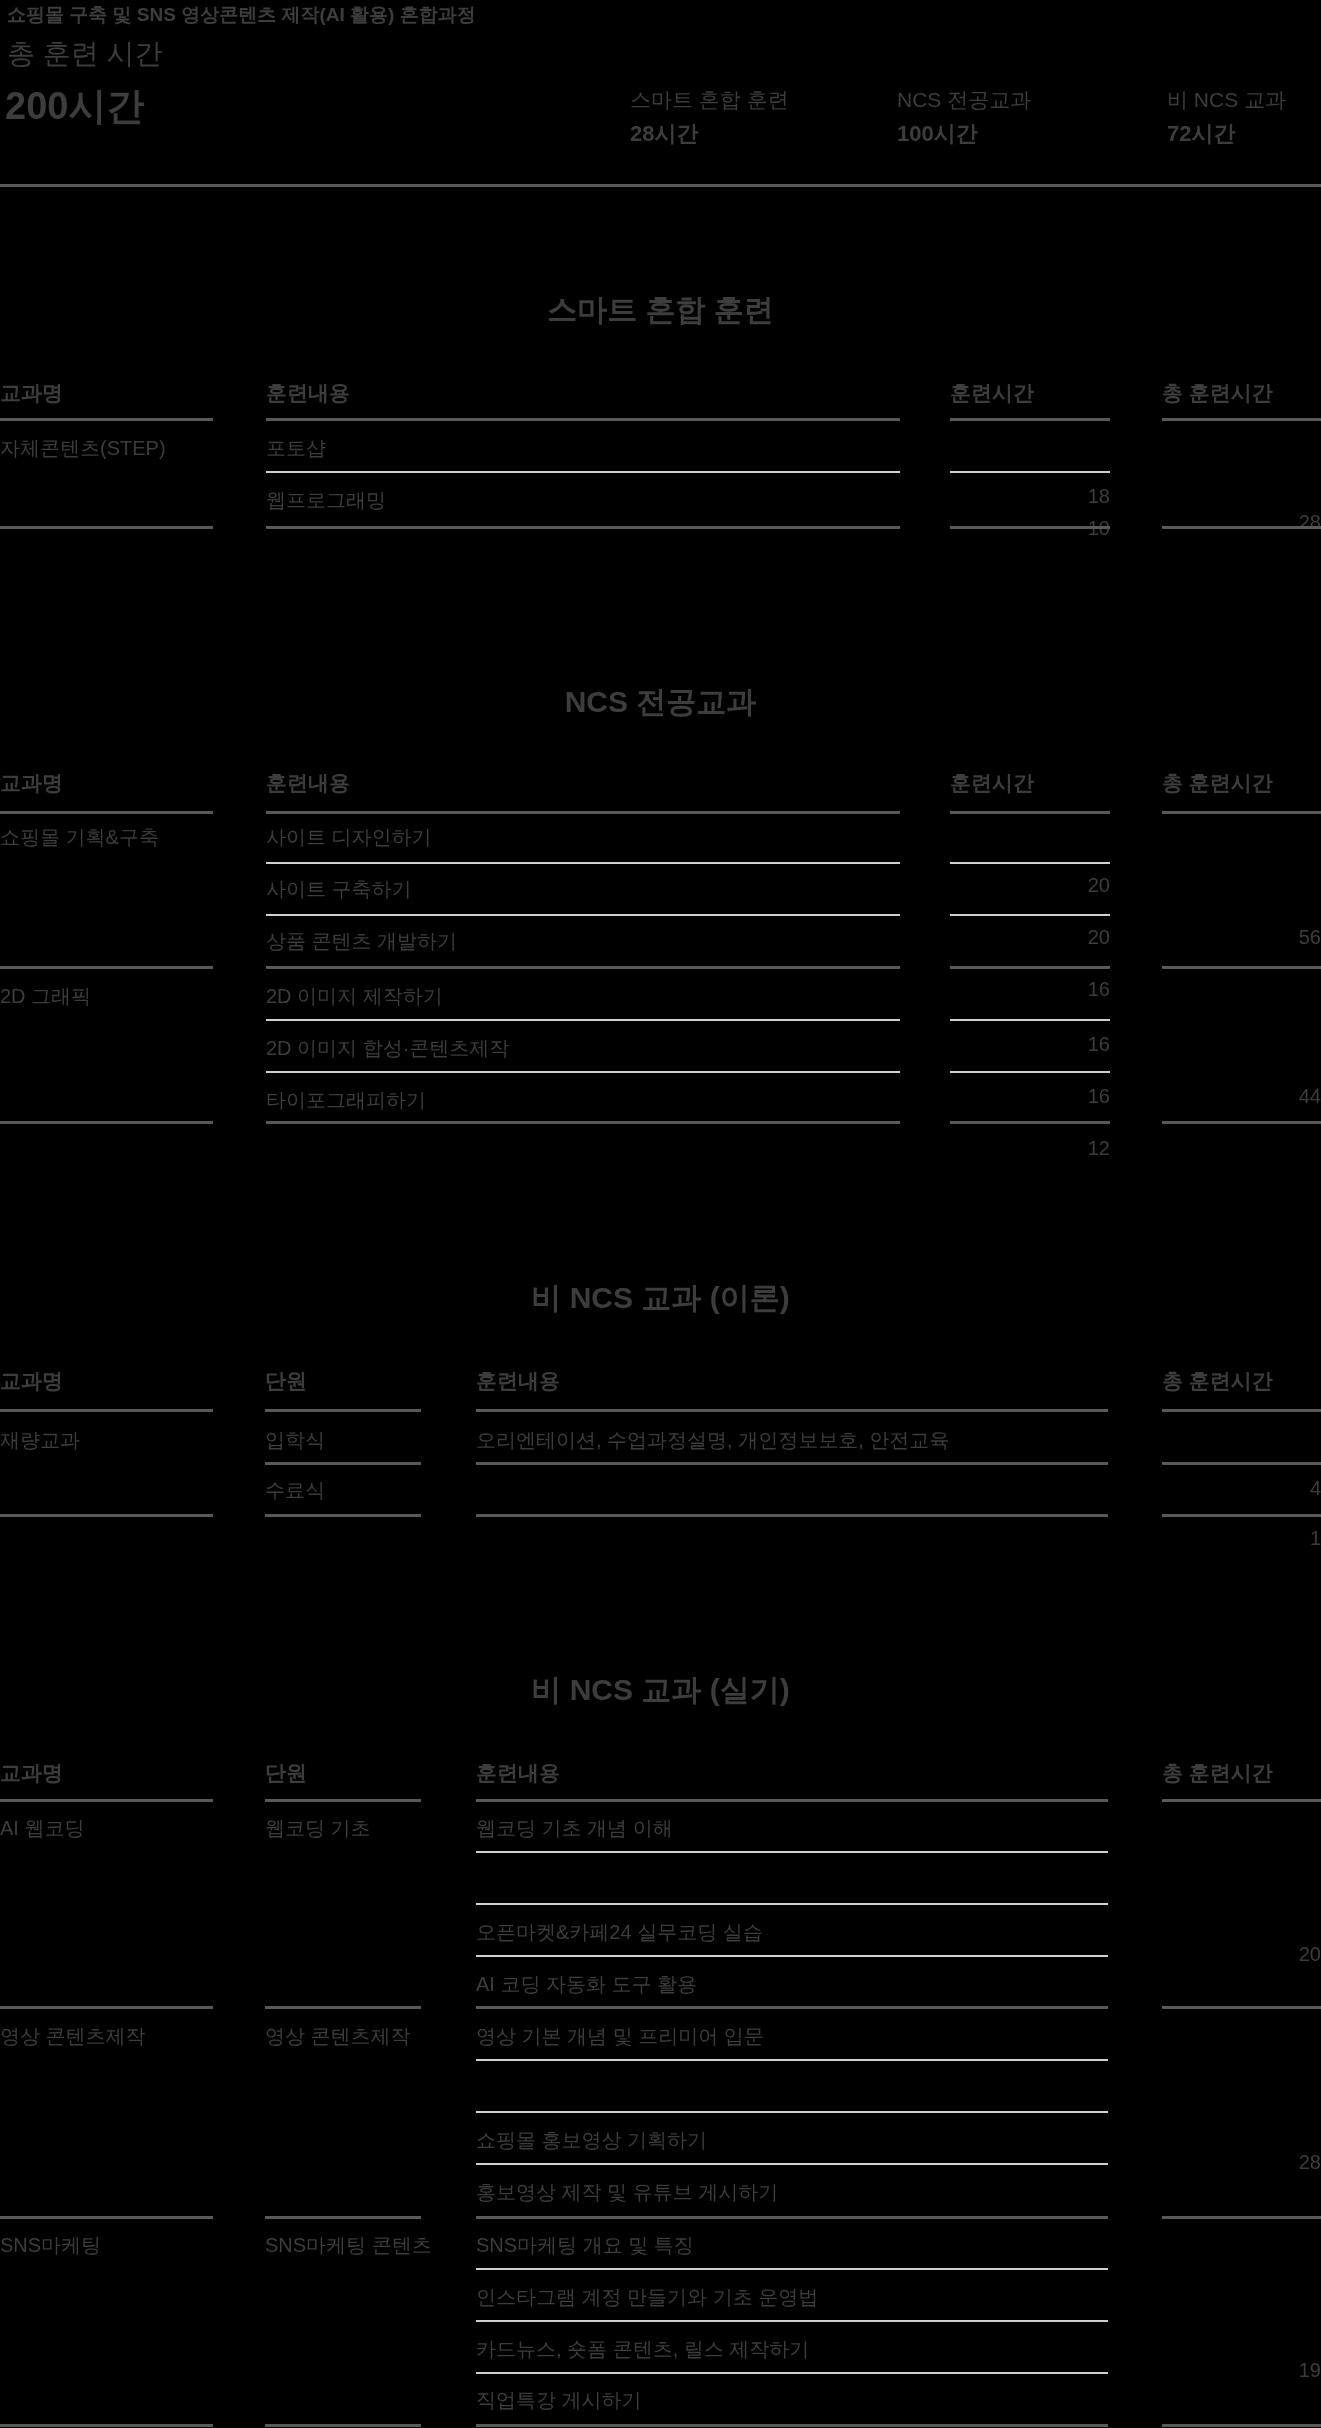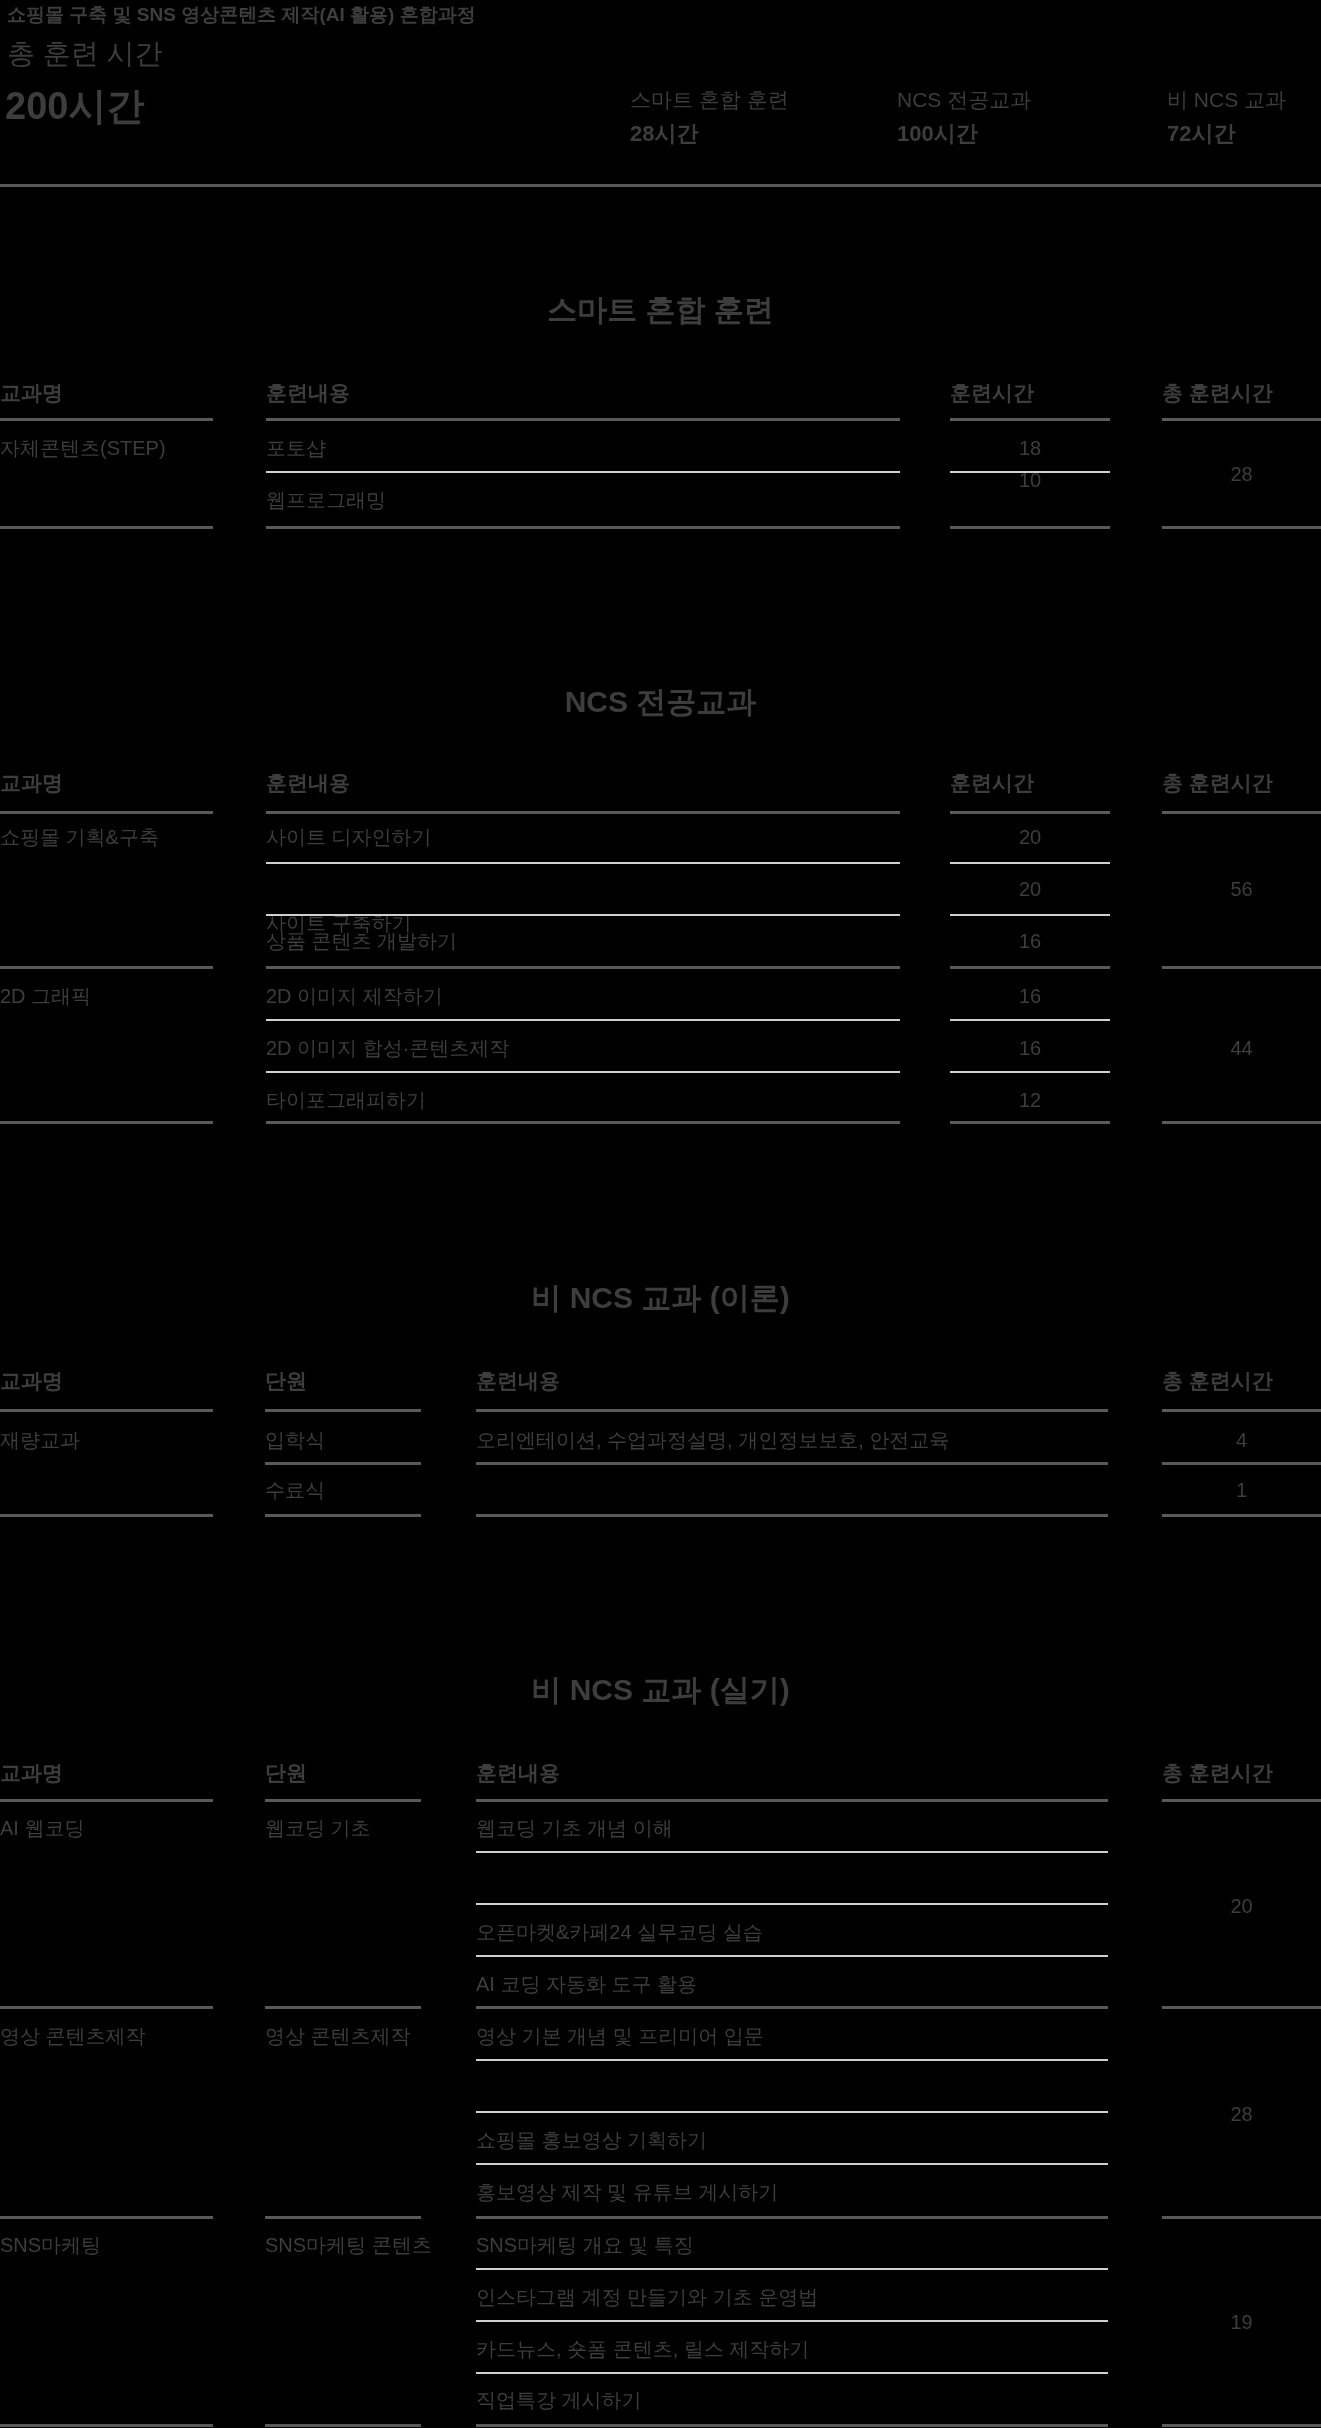--- a/index.html
+++ b/index.html
@@ -10,21 +10,21 @@
   .c1{left:0px;width:213px;}
   .c2{left:266px;width:634px;}
   .c3{left:950px;width:160px;}
   .c4{left:1162px;width:159px;}
   
   .n2{left:265px;width:156px;}
   .n3{left:476px;width:632px;}
   
   .cell{font-size:20px;font-weight:500;line-height:24px;}
   .th{font-size:21px;font-weight:700;line-height:24px;}
-  .num{text-align:center;}
+  .num{text-align:right;margin-top:48px;}
   .title{left:0;width:1321px;text-align:center;font-size:30px;font-weight:700;line-height:38px;}
   .h-course{left:7px;top:2px;font-size:19px;font-weight:700;line-height:26px;}
   .h-sub{left:7px;top:37px;font-size:28px;font-weight:500;line-height:34px;}
   .h-big{left:5px;top:84px;font-size:38px;font-weight:700;line-height:44px;}
   .sum-label{top:88px;font-size:21px;font-weight:500;line-height:24px;}
   .sum-value{top:121px;font-size:22px;font-weight:700;line-height:26px;}
   .sx1{left:630px;}.sx2{left:897px;}.sx3{left:1167px;}
   
   .hline{height:3px;background:#595959;}
   .lline{height:2px;background:#d0d0d0;}
@@ -82,21 +82,21 @@
   <div class="abs hline c1" style="top:811px"></div>
   <div class="abs hline c2" style="top:811px"></div>
   <div class="abs hline c3" style="top:811px"></div>
   <div class="abs hline c4" style="top:811px"></div>
 
   <div class="abs cell c1" style="top:825px">쇼핑몰 기획&amp;구축</div>
   <div class="abs cell c2" style="top:825px">사이트 디자인하기</div>
   <div class="abs cell c3 num" style="top:825px">20</div>
   <div class="abs lline c2" style="top:862px"></div>
   <div class="abs lline c3" style="top:862px"></div>
-  <div class="abs cell c2" style="top:911px">사이트 구축하기</div>
+  <div class="abs cell c2" style="top:877px">사이트 구축하기</div>
   <div class="abs cell c3 num" style="top:877px">20</div>
   <div class="abs cell c4 num" style="top:877px">56</div>
   <div class="abs lline c2" style="top:914px"></div>
   <div class="abs lline c3" style="top:914px"></div>
   <div class="abs cell c2" style="top:929px">상품 콘텐츠 개발하기</div>
   <div class="abs cell c3 num" style="top:929px">16</div>
 
   <div class="abs hline c1" style="top:966px"></div>
   <div class="abs hline c2" style="top:966px"></div>
   <div class="abs hline c3" style="top:966px"></div>

